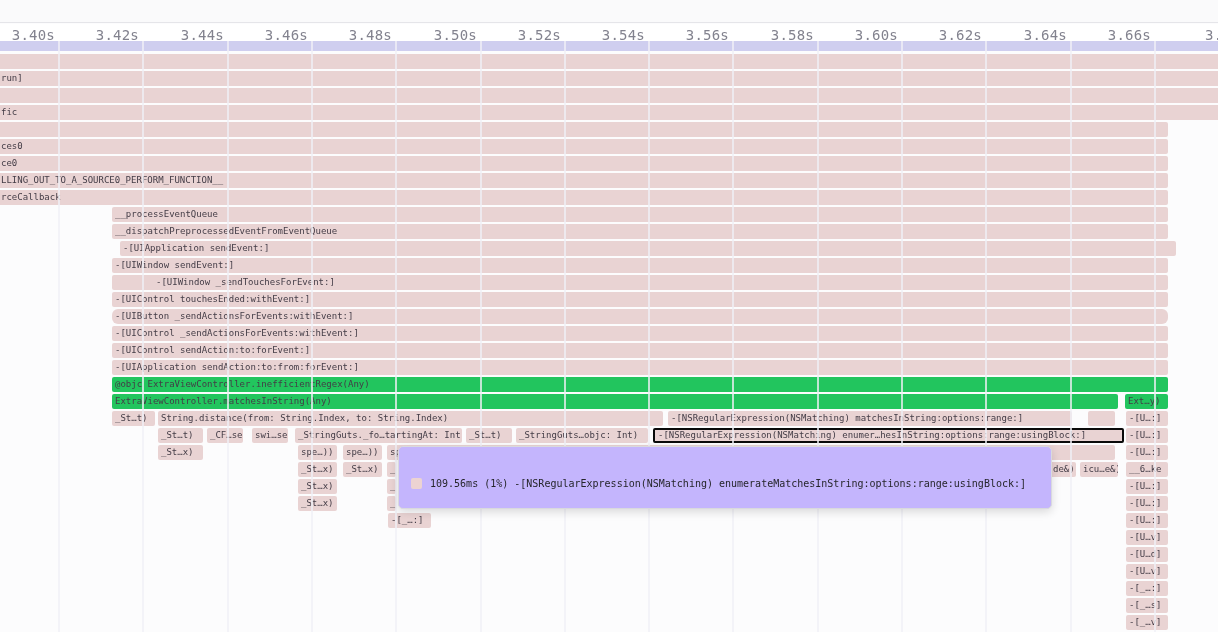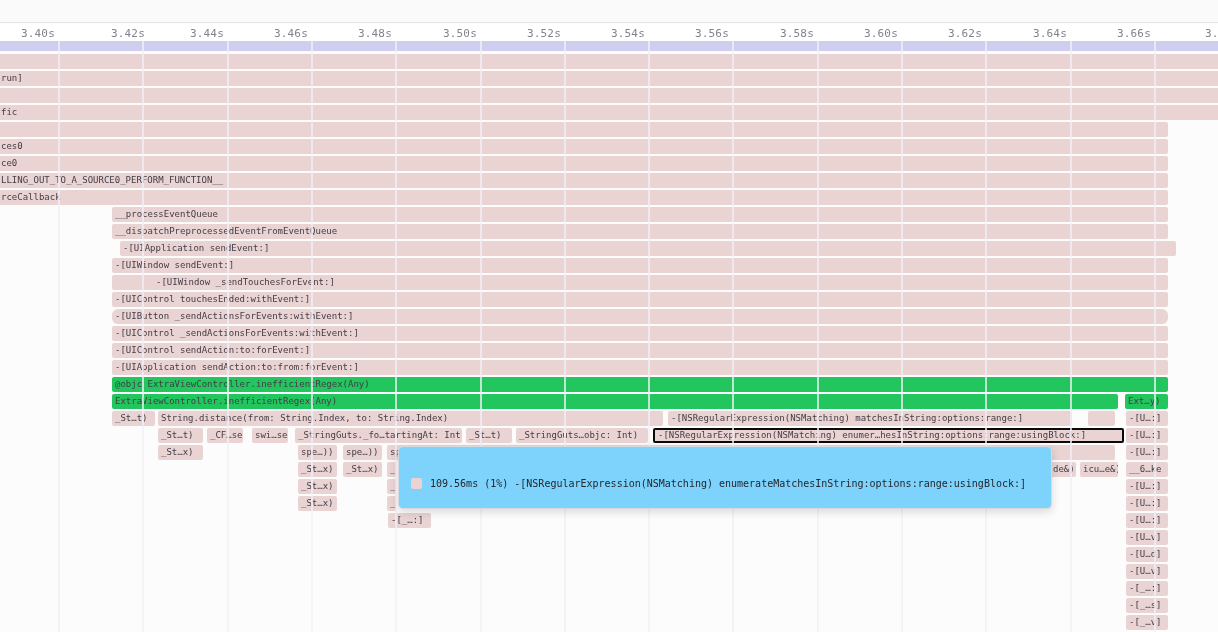--- a/index.html
+++ b/index.html
@@ -1,42 +1,42 @@
 <!DOCTYPE html>
 <html><head>
 <meta charset="utf-8">
 <style>
   * { margin:0; padding:0; box-sizing:border-box; }
   html,body { width:1218px; height:632px; }
   body { font-family:"DejaVu Sans Mono","Liberation Mono",monospace; background:#ffffff; }
   .screen { position:relative; width:1218px; height:632px; overflow:hidden; background:#fcfcfd; }
   .topbar { position:absolute; left:0; top:0; width:1218px; height:23px; background:#fafafb; border-bottom:1px solid #e5e5e9; }
   .axis { position:absolute; left:0; top:24px; width:1218px; height:17px; background:#ffffff; }
-  .tick-label { position:absolute; top:3px; width:55px; text-align:right; font-size:11px; color:#82828e; letter-spacing:0.2px; white-space:pre; }
+  .tick-label { position:absolute; top:3px; width:55px; text-align:right; font-size:14px; color:#82828e; letter-spacing:0.2px; white-space:pre; }
   .tick-label.partial { text-align:left; width:20px; overflow:hidden; }
   .chart { position:absolute; left:0; top:0; width:1218px; height:632px; }
   .bar { position:absolute; height:15px; background:#e9d3d3; border-radius:2px; overflow:hidden;
          font-size:9px; line-height:15px; color:#433c46; white-space:pre; padding-left:3px; }
   .bar.purple { background:#22c55e; }
   .bar.strip  { background:#cfceef; border-radius:0; }
   .bar.selected { border:2px solid #0a0a0a; line-height:11px; }
   .gridline { position:absolute; top:41px; width:2px; height:591px; background:rgba(240,240,246,0.78); z-index:5; }
-  .tooltip { position:absolute; z-index:10; background:#7dd3fc; border:1px solid #d9d9de; border-radius:5px;
+  .tooltip { position:absolute; z-index:10; background:#c4b5fd; border:1px solid #d9d9de; border-radius:5px;
              box-shadow:0 3px 10px rgba(0,0,0,0.14); padding:9px 12px; font-size:10px; white-space:pre; overflow:hidden; }
   .tt-line1 { display:flex; align-items:center; gap:8px; color:#26262b; margin-bottom:8px; }
   .tt-swatch { display:inline-block; width:11px; height:11px; border-radius:2px; flex:0 0 auto; }
 </style>
 </head>
 <body>
 
 <div class="screen">
   <div class="topbar"></div>
   <div class="axis" id="axis">
       <div class="tick-label" style="left: 0px;">3.40s</div>
-      <div class="tick-label" style="left: 90px;">3.42s</div>
+      <div class="tick-label" style="left: 84px;">3.42s</div>
       <div class="tick-label" style="left: 169px;">3.44s</div>
       <div class="tick-label" style="left: 253px;">3.46s</div>
       <div class="tick-label" style="left: 337px;">3.48s</div>
       <div class="tick-label" style="left: 422px;">3.50s</div>
       <div class="tick-label" style="left: 506px;">3.52s</div>
       <div class="tick-label" style="left: 590px;">3.54s</div>
       <div class="tick-label" style="left: 674px;">3.56s</div>
       <div class="tick-label" style="left: 759px;">3.58s</div>
       <div class="tick-label" style="left: 843px;">3.60s</div>
       <div class="tick-label" style="left: 927px;">3.62s</div>
@@ -59,21 +59,21 @@
       <div class="bar" style="left: 112px; top: 224px; width: 1056px;">__dispatchPreprocessedEventFromEventQueue</div>
       <div class="bar" style="left: 120px; top: 241px; width: 1056px;">-[UIApplication sendEvent:]</div>
       <div class="bar" style="left: 112px; top: 258px; width: 1056px;">-[UIWindow sendEvent:]</div>
       <div class="bar" style="left: 112px; top: 275px; width: 1056px; padding-left: 44px;">-[UIWindow _sendTouchesForEvent:]</div>
       <div class="bar" style="left: 112px; top: 292px; width: 1056px;">-[UIControl touchesEnded:withEvent:]</div>
       <div class="bar" style="left: 112px; top: 309px; width: 1056px; border-radius: 6px;">-[UIButton _sendActionsForEvents:withEvent:]</div>
       <div class="bar" style="left: 112px; top: 326px; width: 1056px;">-[UIControl _sendActionsForEvents:withEvent:]</div>
       <div class="bar" style="left: 112px; top: 343px; width: 1056px;">-[UIControl sendAction:to:forEvent:]</div>
       <div class="bar" style="left: 112px; top: 360px; width: 1056px;">-[UIApplication sendAction:to:from:forEvent:]</div>
       <div class="bar purple" style="left: 112px; top: 377px; width: 1056px;">@objc ExtraViewController.inefficientRegex(Any)</div>
-      <div class="bar purple" style="left: 112px; top: 394px; width: 1006px;">ExtraViewController.inefficientRegex(Any)</div>
+      <div class="bar purple" style="left: 112px; top: 394px; width: 1006px;">ExtraViewController.matchesInString(Any)</div>
       <div class="bar purple" style="left: 1125px; top: 394px; width: 43px;">Ext…y)</div>
       <div class="bar" style="left: 112px; top: 411px; width: 43px;">_St…t)</div>
       <div class="bar" style="left: 158px; top: 411px; width: 505px;">String.distance(from: String.Index, to: String.Index)</div>
       <div class="bar" style="left: 668px; top: 411px; width: 404px;">-[NSRegularExpression(NSMatching) matchesInString:options:range:]</div>
       <div class="bar" style="left: 1088px; top: 411px; width: 27px;"></div>
       <div class="bar" style="left: 1126px; top: 411px; width: 42px;">-[U…:]</div>
       <div class="bar" style="left: 158px; top: 428px; width: 45px;">_St…t)</div>
       <div class="bar" style="left: 207px; top: 428px; width: 36px;">_CF…se</div>
       <div class="bar" style="left: 252px; top: 428px; width: 36px;">swi…se</div>
       <div class="bar" style="left: 295px; top: 428px; width: 167px;">_StringGuts._fo…tartingAt: Int)</div>

